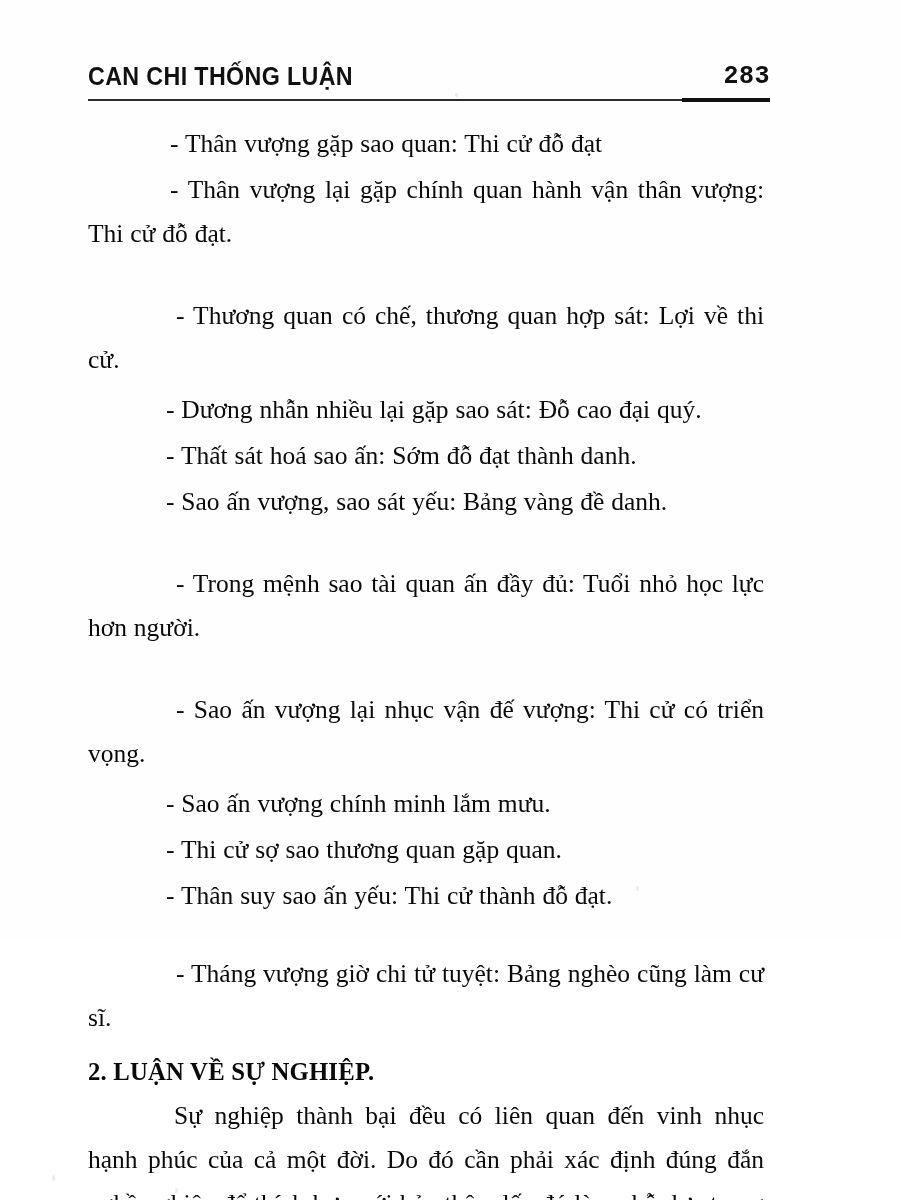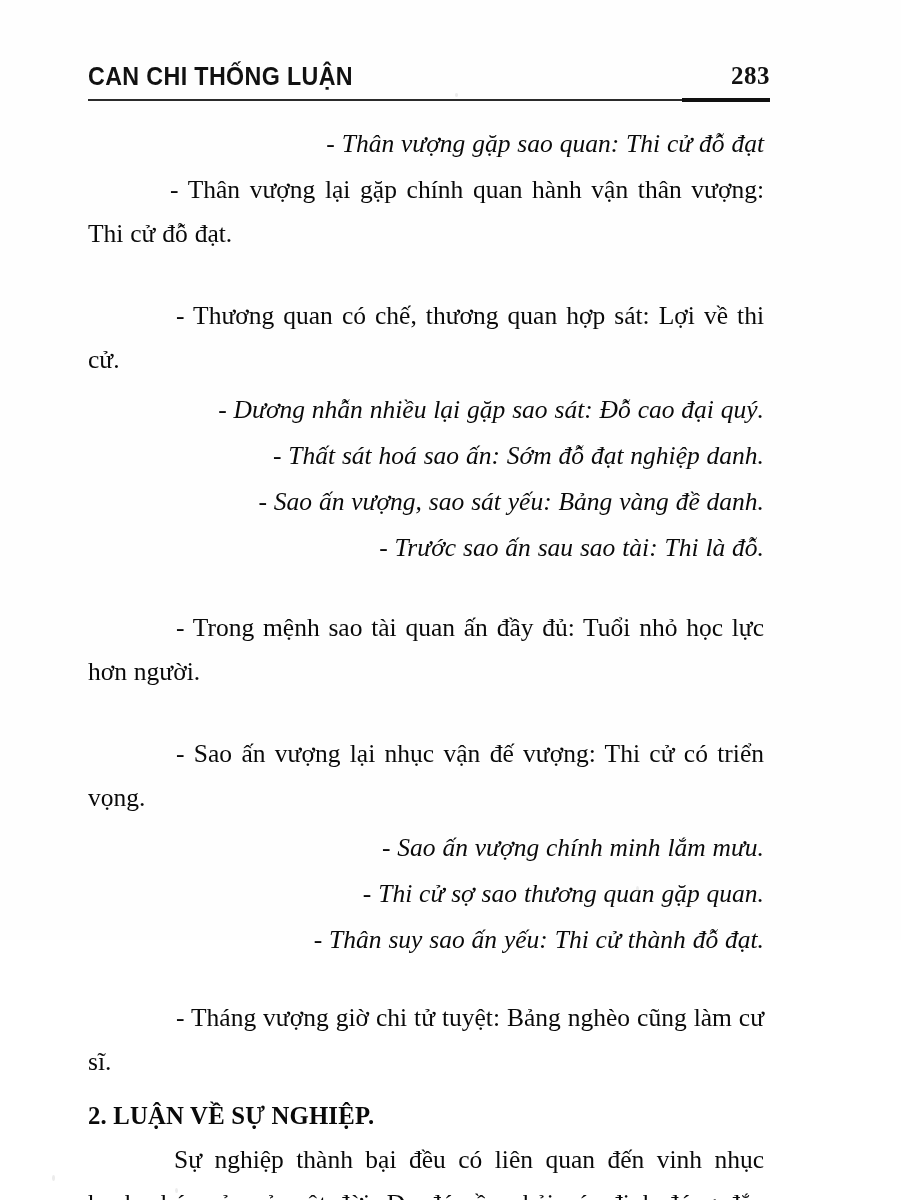--- a/index.html
+++ b/index.html
@@ -43,21 +43,21 @@
     letter-spacing: 0.4px;
     color: #111111;
     transform: scaleX(0.93);
     transform-origin: left top;
     white-space: nowrap;
   }
   .runhead-folio {
     position: absolute;
     right: 0;
     top: 0;
-    font-family: Liberation Serif, serif;
+    font-family: Liberation Mono, monospace;
     font-weight: bold;
     font-size: 25px;
     color: #111111;
     letter-spacing: 0.5px;
   }
   .runhead-rule {
     position: absolute;
     left: 88px;
     top: 99px;
     width: 682px;
@@ -86,22 +86,21 @@
     line-height: 44px;
     margin: 0 0 0 0;
     text-align: justify;
     text-justify: inter-word;
     word-spacing: 0.5px;
     -webkit-hyphens: none;
     hyphens: none;
   }
   
   .para.oneline {
-    text-align: right;
-    font-style: italic;
+    text-align: left;
   }
   .para.indent {
     text-indent: 82px;
   }
   .para.indent-sm {
     text-indent: 78px;
   }
   .para.indent-lg {
     text-indent: 88px;
     margin-top: 32px;
@@ -157,27 +156,26 @@
 
     <p class="para indent">- Thân vượng lại gặp chính quan hành vận thân vượng: Thi cử đỗ đạt.</p>
     <div class="gap-md"></div>
 
     <p class="para indent-lg">- Thương quan có chế, thương quan hợp sát: Lợi về thi cử.</p>
     <div class="gap-md"></div>
 
     <p class="para indent-sm oneline">- Dương nhẫn nhiều lại gặp sao sát: Đỗ cao đại quý.</p>
     <div class="gap-sm"></div>
 
-    <p class="para indent-sm oneline">- Thất sát hoá sao ấn: Sớm đỗ đạt nghiệp danh.</p>
+    <p class="para indent-sm oneline">- Thất sát hoá sao ấn: Sớm đỗ đạt thành danh.</p>
     <div class="gap-sm"></div>
 
     <p class="para indent-sm oneline">- Sao ấn vượng, sao sát yếu: Bảng vàng đề danh.</p>
     <div class="gap-sm"></div>
 
-    <p class="para indent-sm oneline">- Trước sao ấn sau sao tài: Thi là đỗ.</p>
     <div class="gap-sm"></div>
 
     <div class="gap-sm"></div>
 
     <p class="para indent-lg">- Trong mệnh sao tài quan ấn đầy đủ: Tuổi nhỏ học lực hơn người.</p>
     <div class="gap-md"></div>
 
     <p class="para indent-lg">- Sao ấn vượng lại nhục vận đế vượng: Thi cử có triển vọng.</p>
     <div class="gap-md"></div>
 

